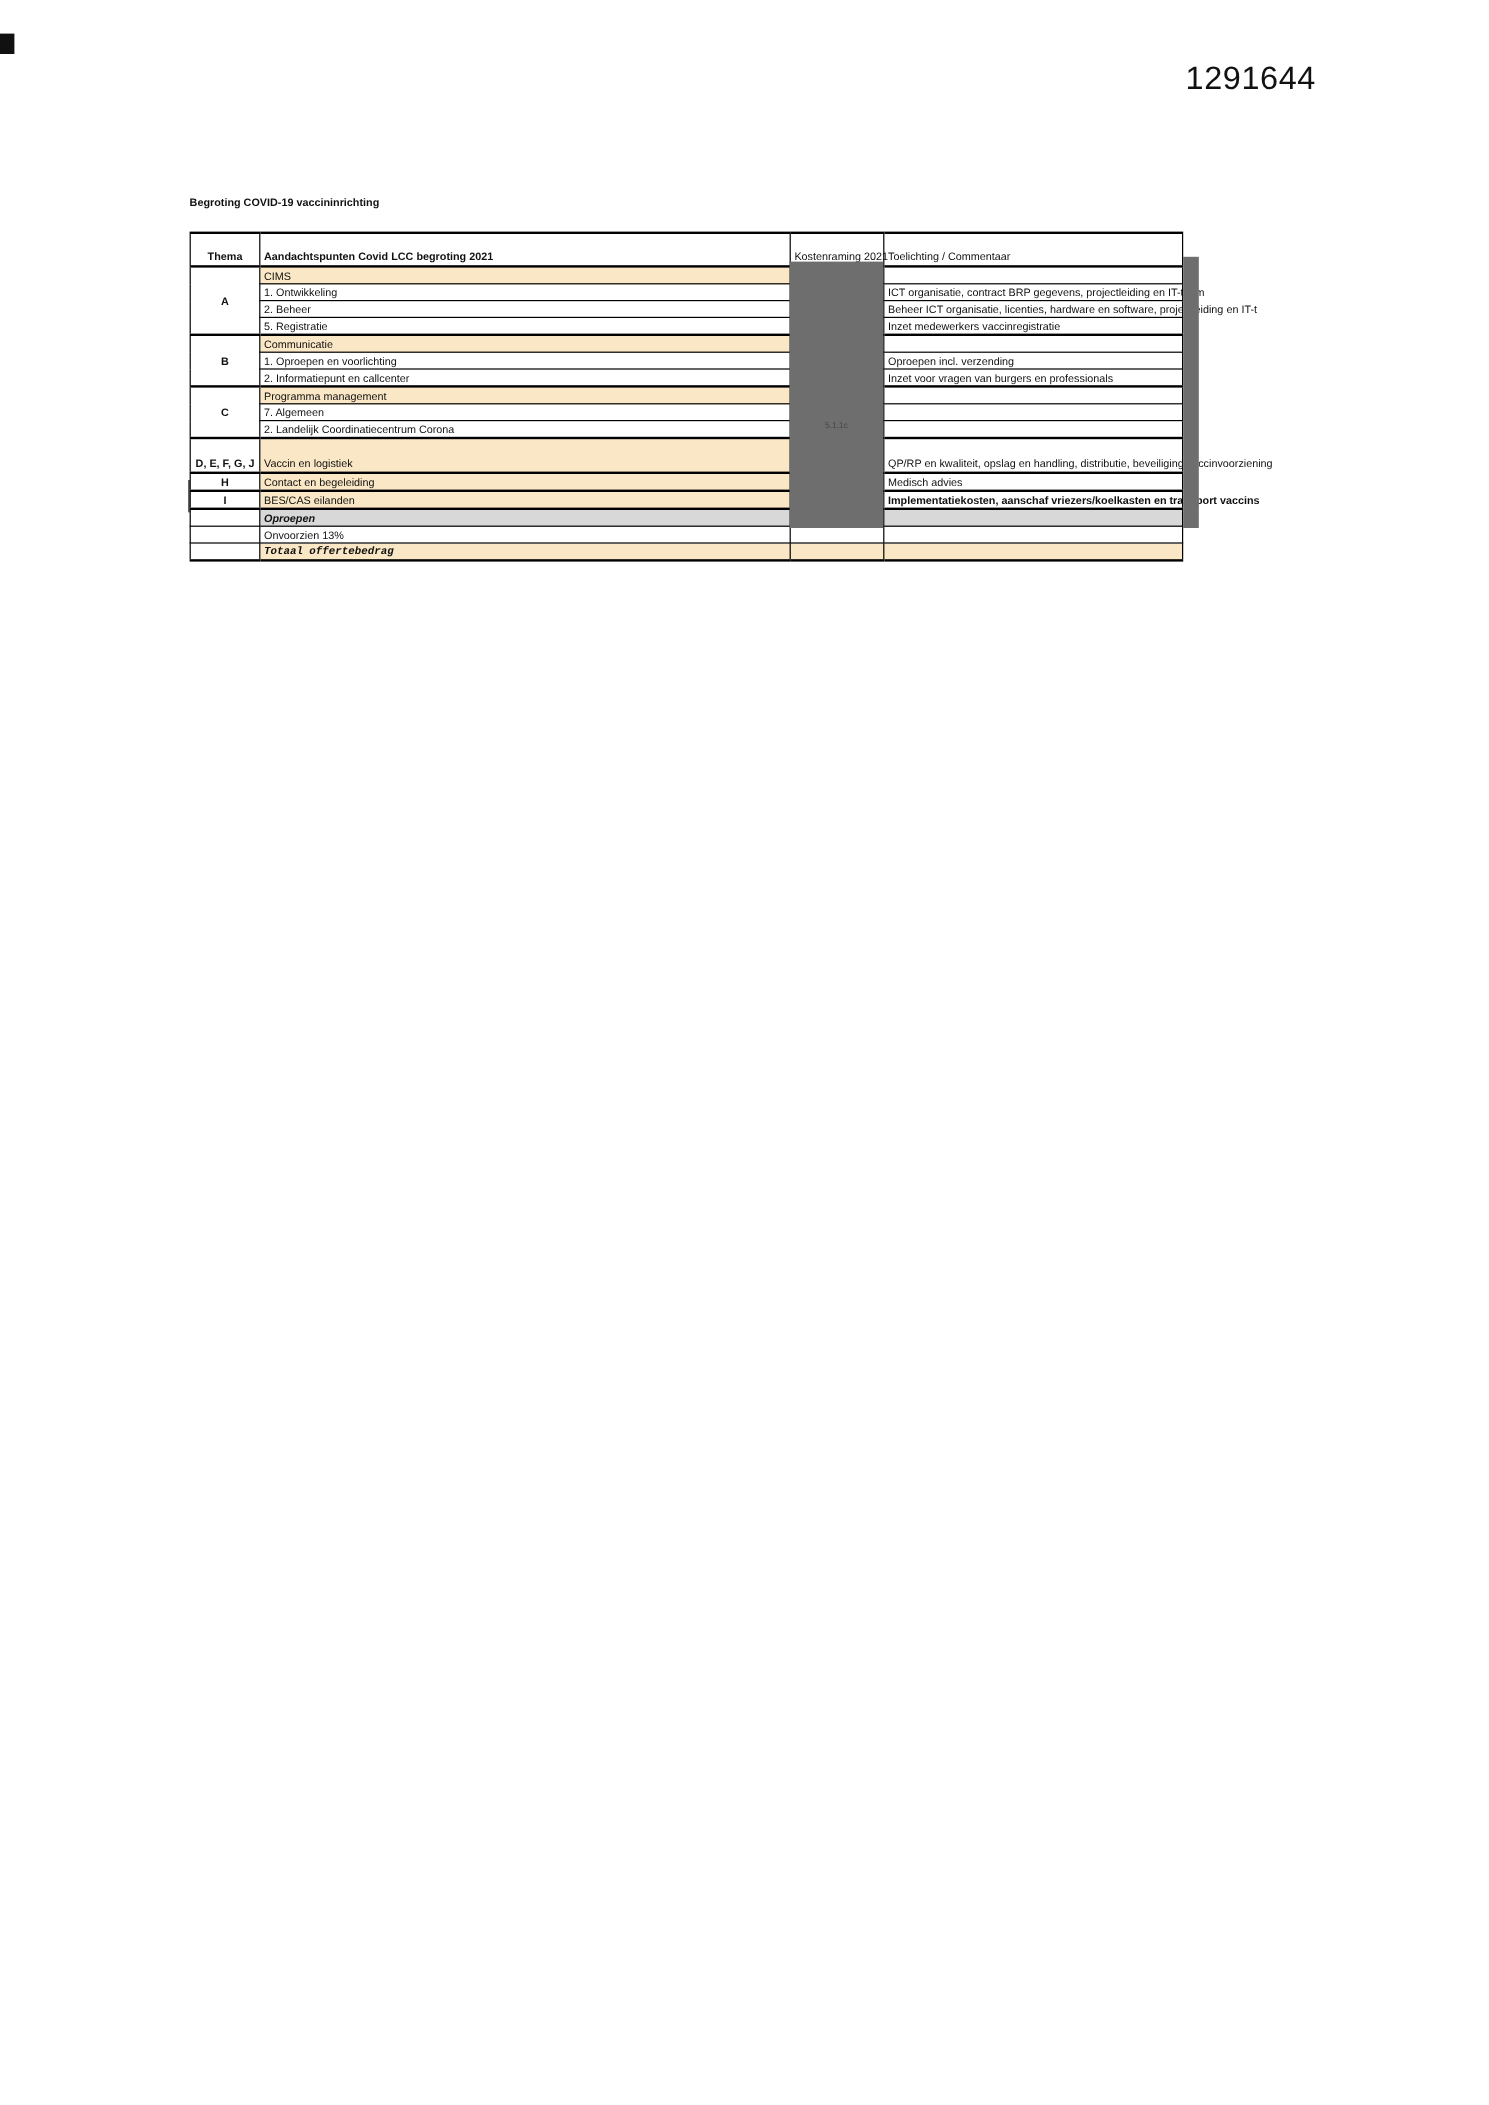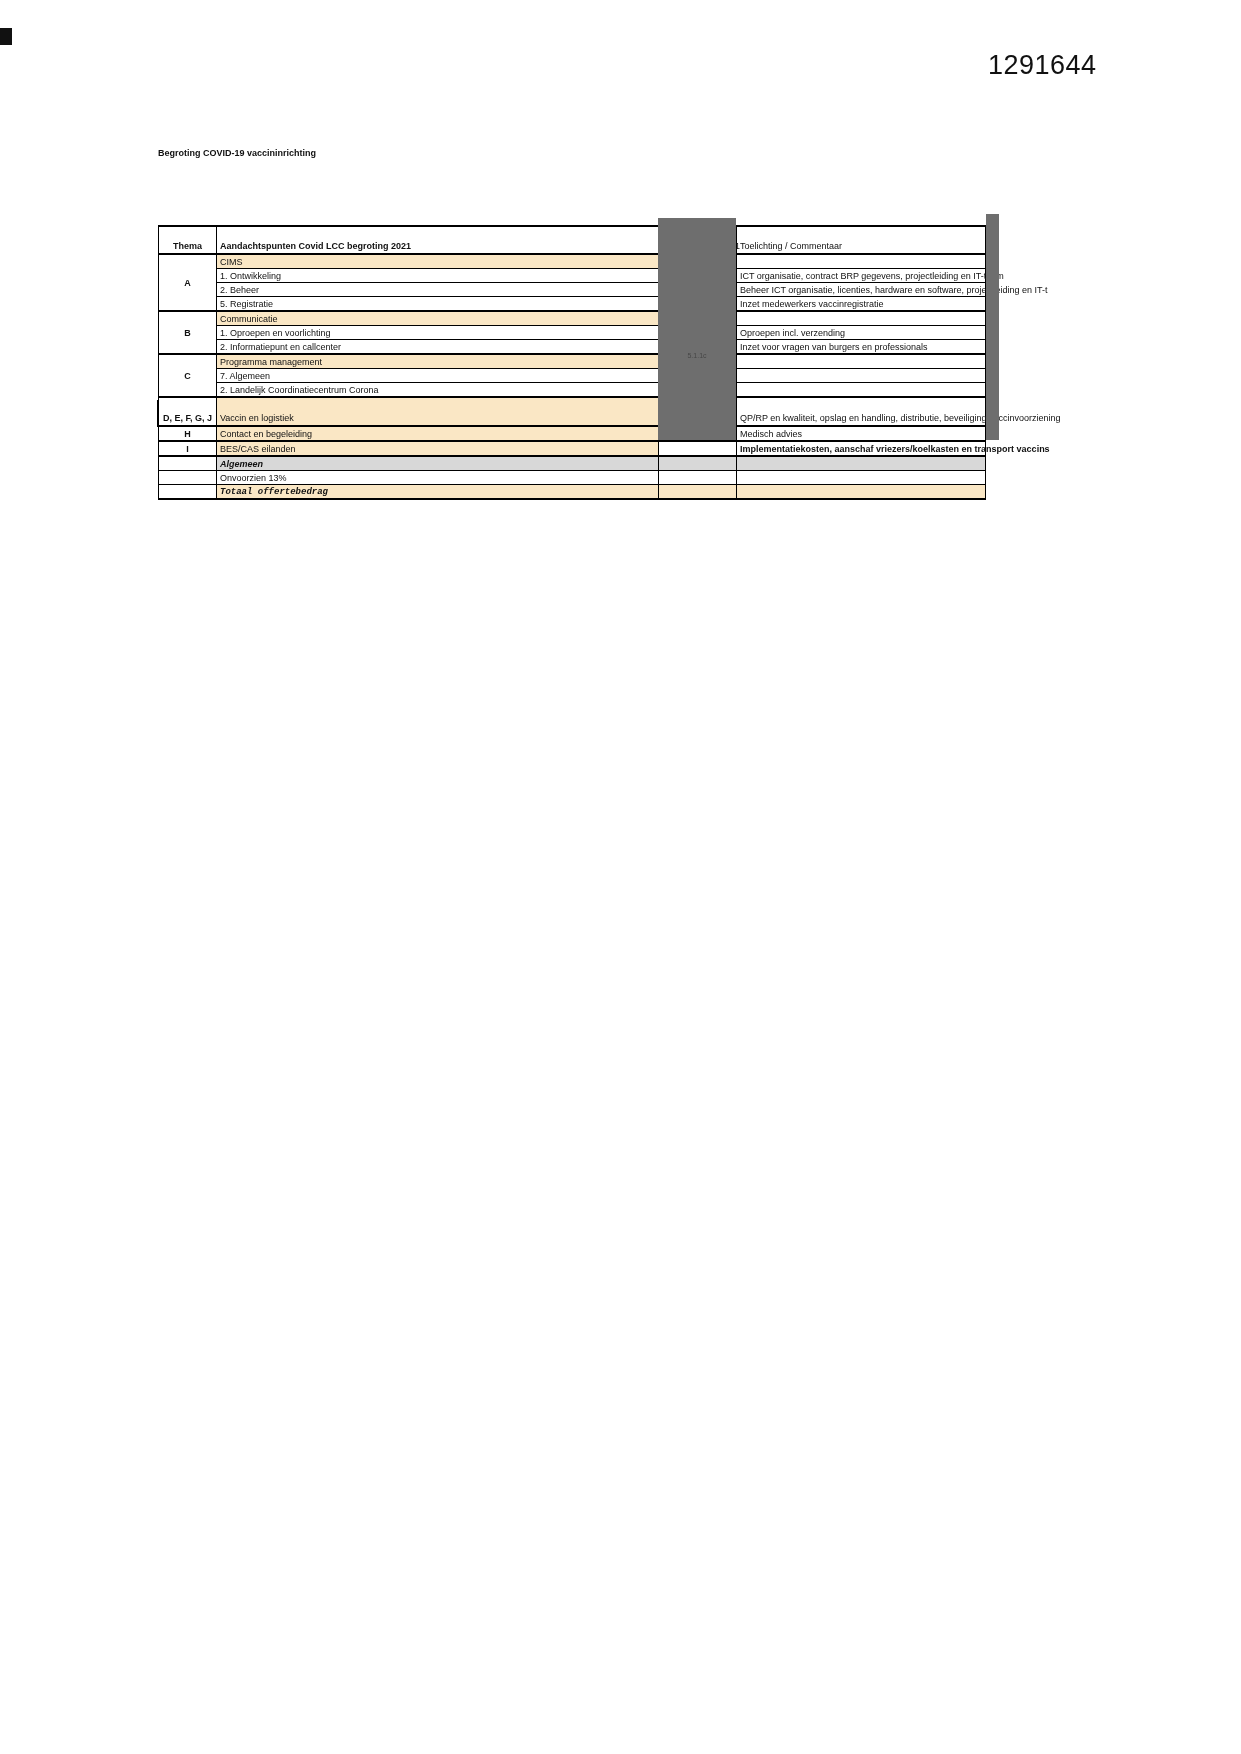--- a/index.html
+++ b/index.html
@@ -30,35 +30,34 @@
     left: 988px;
     top: 50px;
     font-size: 27px;
     letter-spacing: 0.5px;
     color: #111;
   }
 
   .doc-title {
     position: absolute;
     left: 158px;
-    top: 148px;
+    top: 164px;
     font-size: 9px;
     font-weight: bold;
     color: #111;
   }
 
   table.budget {
     position: absolute;
     left: 158px;
     top: 193px;
     width: 827px;
     table-layout: fixed;
     border-collapse: collapse;
     z-index: 3;
-    margin-top: 32px;
   }
   table.budget td {
     border: 1px solid #000;
     font-size: 9px;
     line-height: 12px;
     height: 13px;
     padding: 0 3px;
     white-space: nowrap;
     overflow: visible;
     vertical-align: middle;
@@ -254,21 +253,21 @@
 
   <tr class="row-i">
     <td class="thema">I</td>
     <td class="sec">BES/CAS eilanden</td>
     <td></td>
     <td class="toel toel-bold col-r">Implementatiekosten, aanschaf vriezers/koelkasten en transport vaccins</td>
   </tr>
 
   <tr>
     <td class="thema-none"></td>
-    <td class="sub">Algemeen</td>
+    <td class="sub">Oproepen</td>
     <td class="sub"></td>
     <td class="sub col-r"></td>
   </tr>
 
   <tr>
     <td class="thema-none"></td>
     <td>Onvoorzien 13%</td>
     <td></td>
     <td class="toel col-r"></td>
   </tr>

